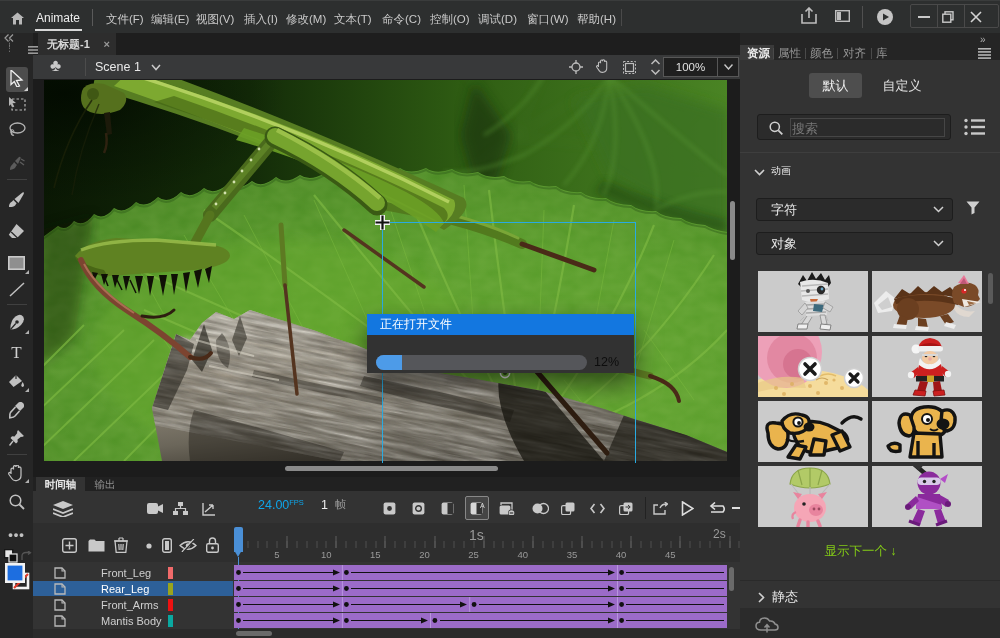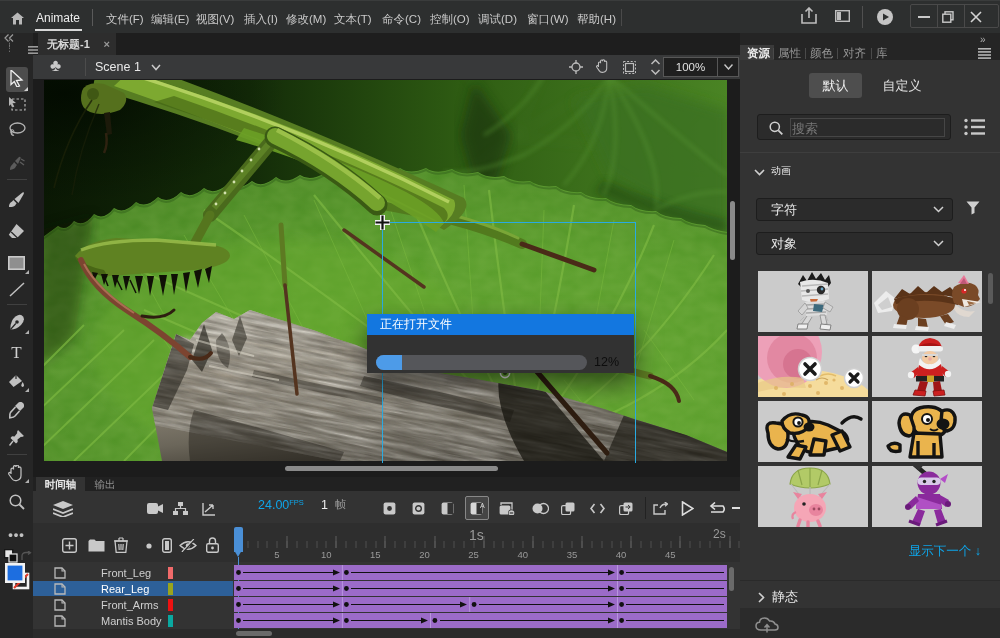--- a/index.html
+++ b/index.html
@@ -853,21 +853,21 @@
       <path d="M68 13 L76 8 L73 17 Z" fill="#b44cc8"></path>
       <path d="M46 28 L68 28 L70 43 L44 43 Z" fill="#8a2a9c"></path>
       <path d="M45 31 L70 39 L69 43 L44 43 Z" fill="#b050c4"></path>
       <path d="M44 30 L35 38 L39 43 L47 35 Z" fill="#8a2a9c"></path>
       <path d="M68 29 L77 34 L74 41 L66 35 Z" fill="#8a2a9c"></path>
       <circle cx="36" cy="41" r="3" fill="#6a1a7a"></circle>
           <circle cx="76" cy="38" r="3" fill="#6a1a7a"></circle>
       <path d="M46 43 L40 56 L48 59 L53 45 M62 44 L66 58 L74 56 L69 43" fill="#8a2a9c"></path>
       <path d="M37 55 L48 59 M64 59 L75 55" stroke="#6a1a7a" stroke-width="3.4"></path>
     </svg></div>
-    <div class="abs" style="left:0;top:510px;width:241px;text-align:right;font-size:12.5px;color:#0ea5e9">显示下一个 ↓</div>
+    <div class="abs" style="left:0;top:510px;width:241px;text-align:center;font-size:12.5px;color:#84cc16">显示下一个 ↓</div>
     <div class="abs" style="left:0;top:547px;width:260px;height:1px;background:#2a2a2a"></div>
     <svg class="abs" style="left:18px;top:559px" width="7" height="11" viewBox="0 0 7 11">
         <path d="M1 1 L5.5 5.5 L1 10" fill="none" stroke="#d0d0d0" stroke-width="1.6"></path>
       </svg>
     <div class="abs" style="left:32px;top:555px;font-size:13px;color:#ececec">静态</div>
     <div class="abs" style="left:0;top:575px;width:260px;height:30px;background:#2b2b2b"></div>
     <svg class="abs" style="left:15px;top:583px" width="24" height="17" viewBox="0 0 24 17">
         <path d="M6 14 Q1 14 1 10 Q1 6.5 4.5 6.3 Q5 2 9.5 2 Q13 2 14.5 5 Q19 4.5 20 8 Q23 8.5 23 11.5 Q23 14 20 14 Z" fill="none" stroke="#8f8f8f" stroke-width="1.5"></path>
         <path d="M12 16.5 L12 9 M9.5 11.5 L12 8.7 L14.5 11.5" fill="none" stroke="#8f8f8f" stroke-width="1.5"></path>
       </svg>

